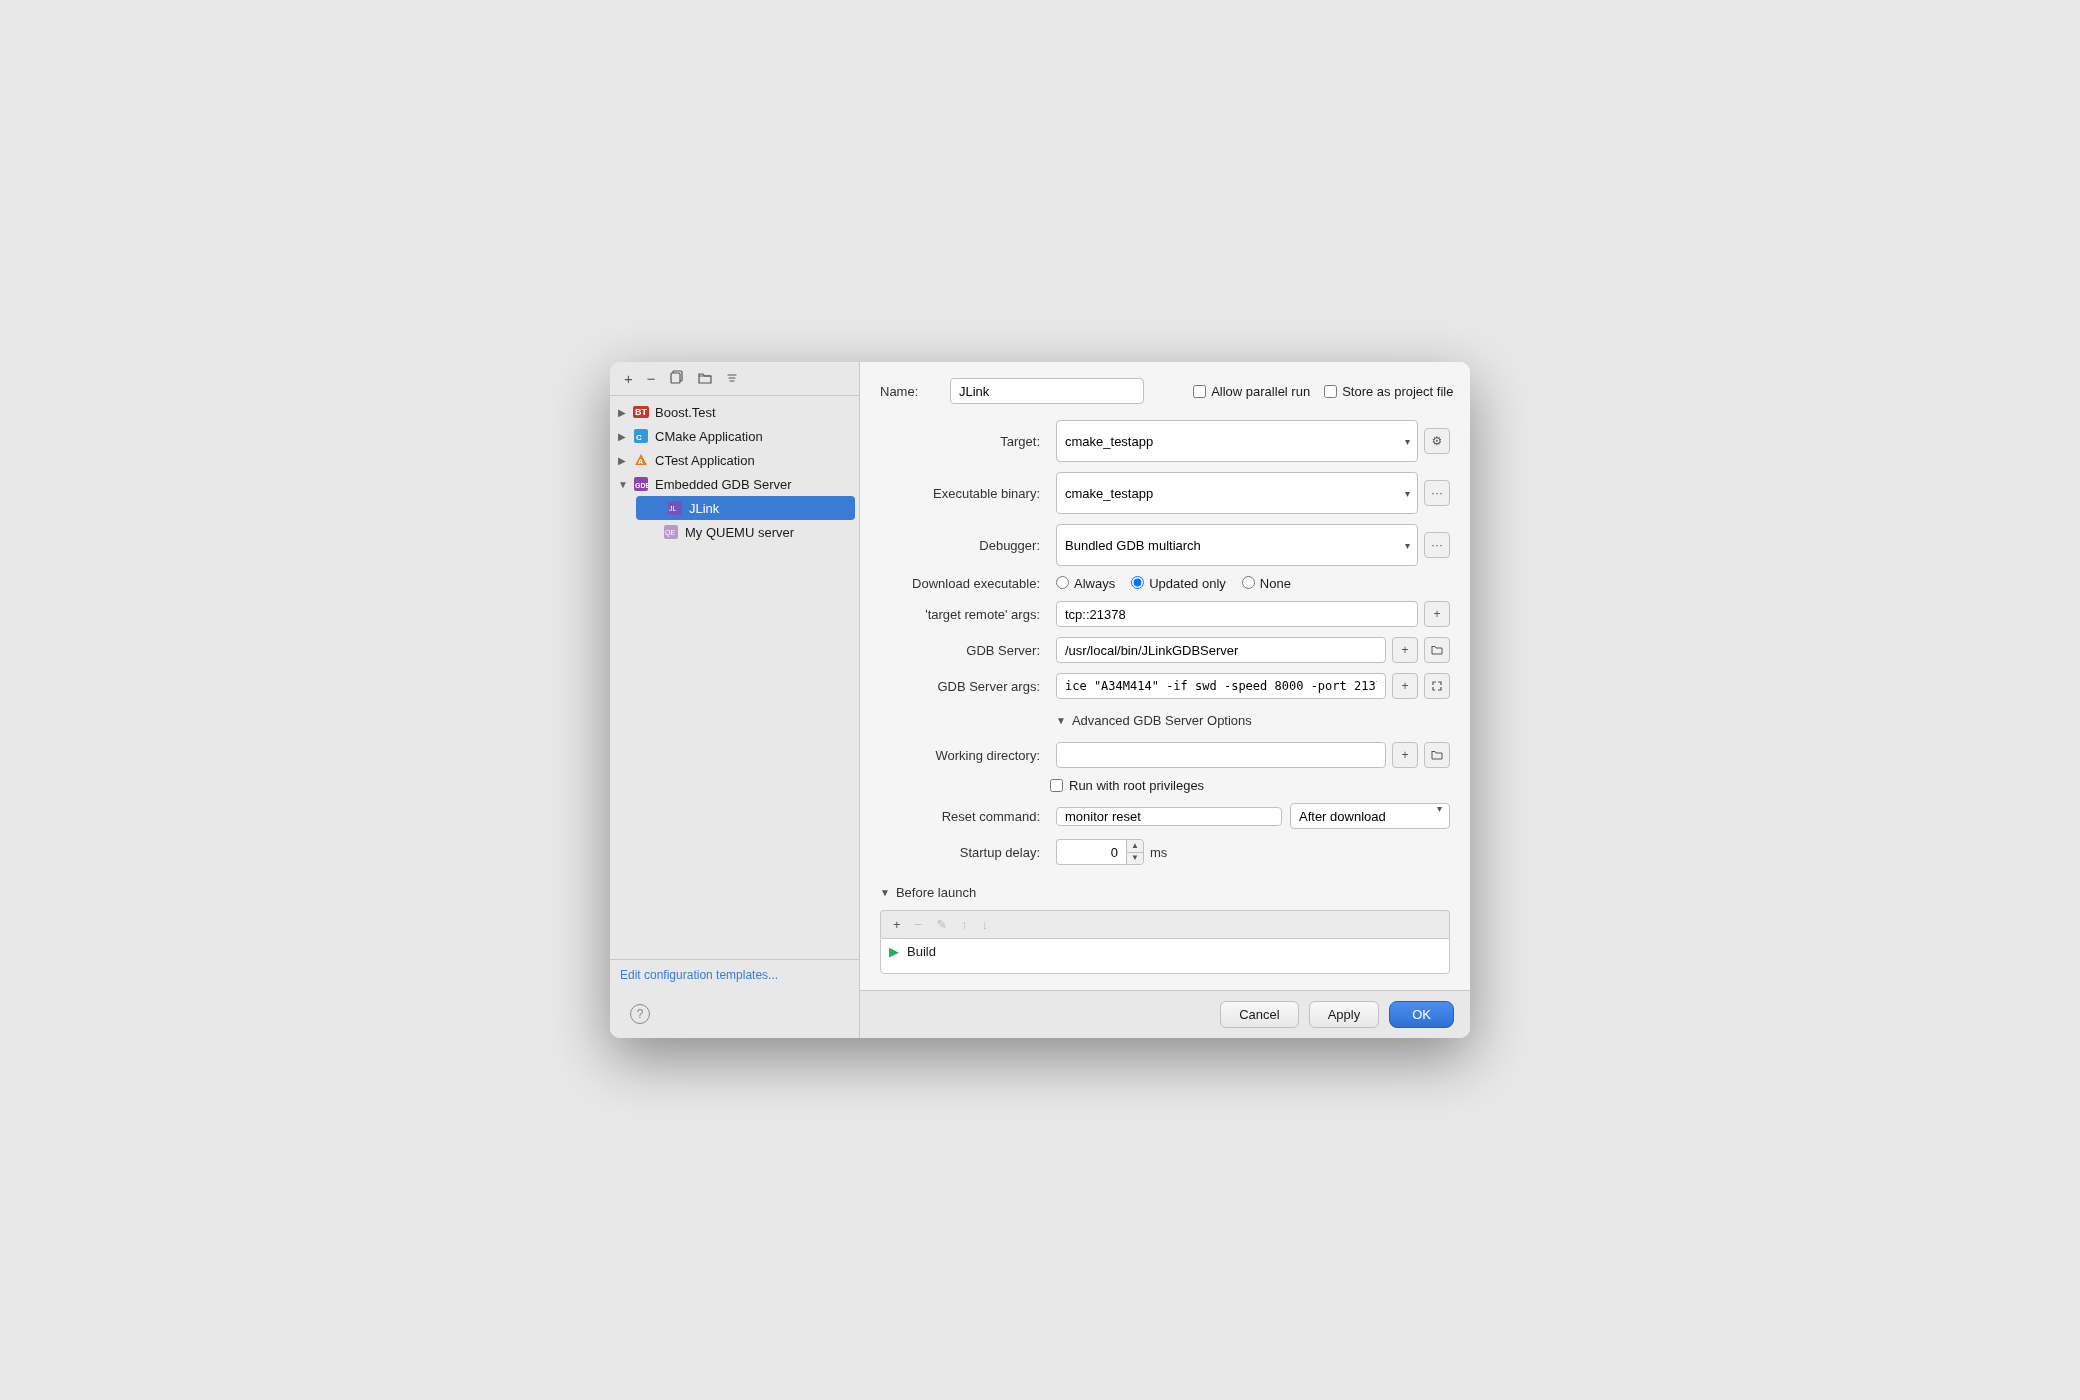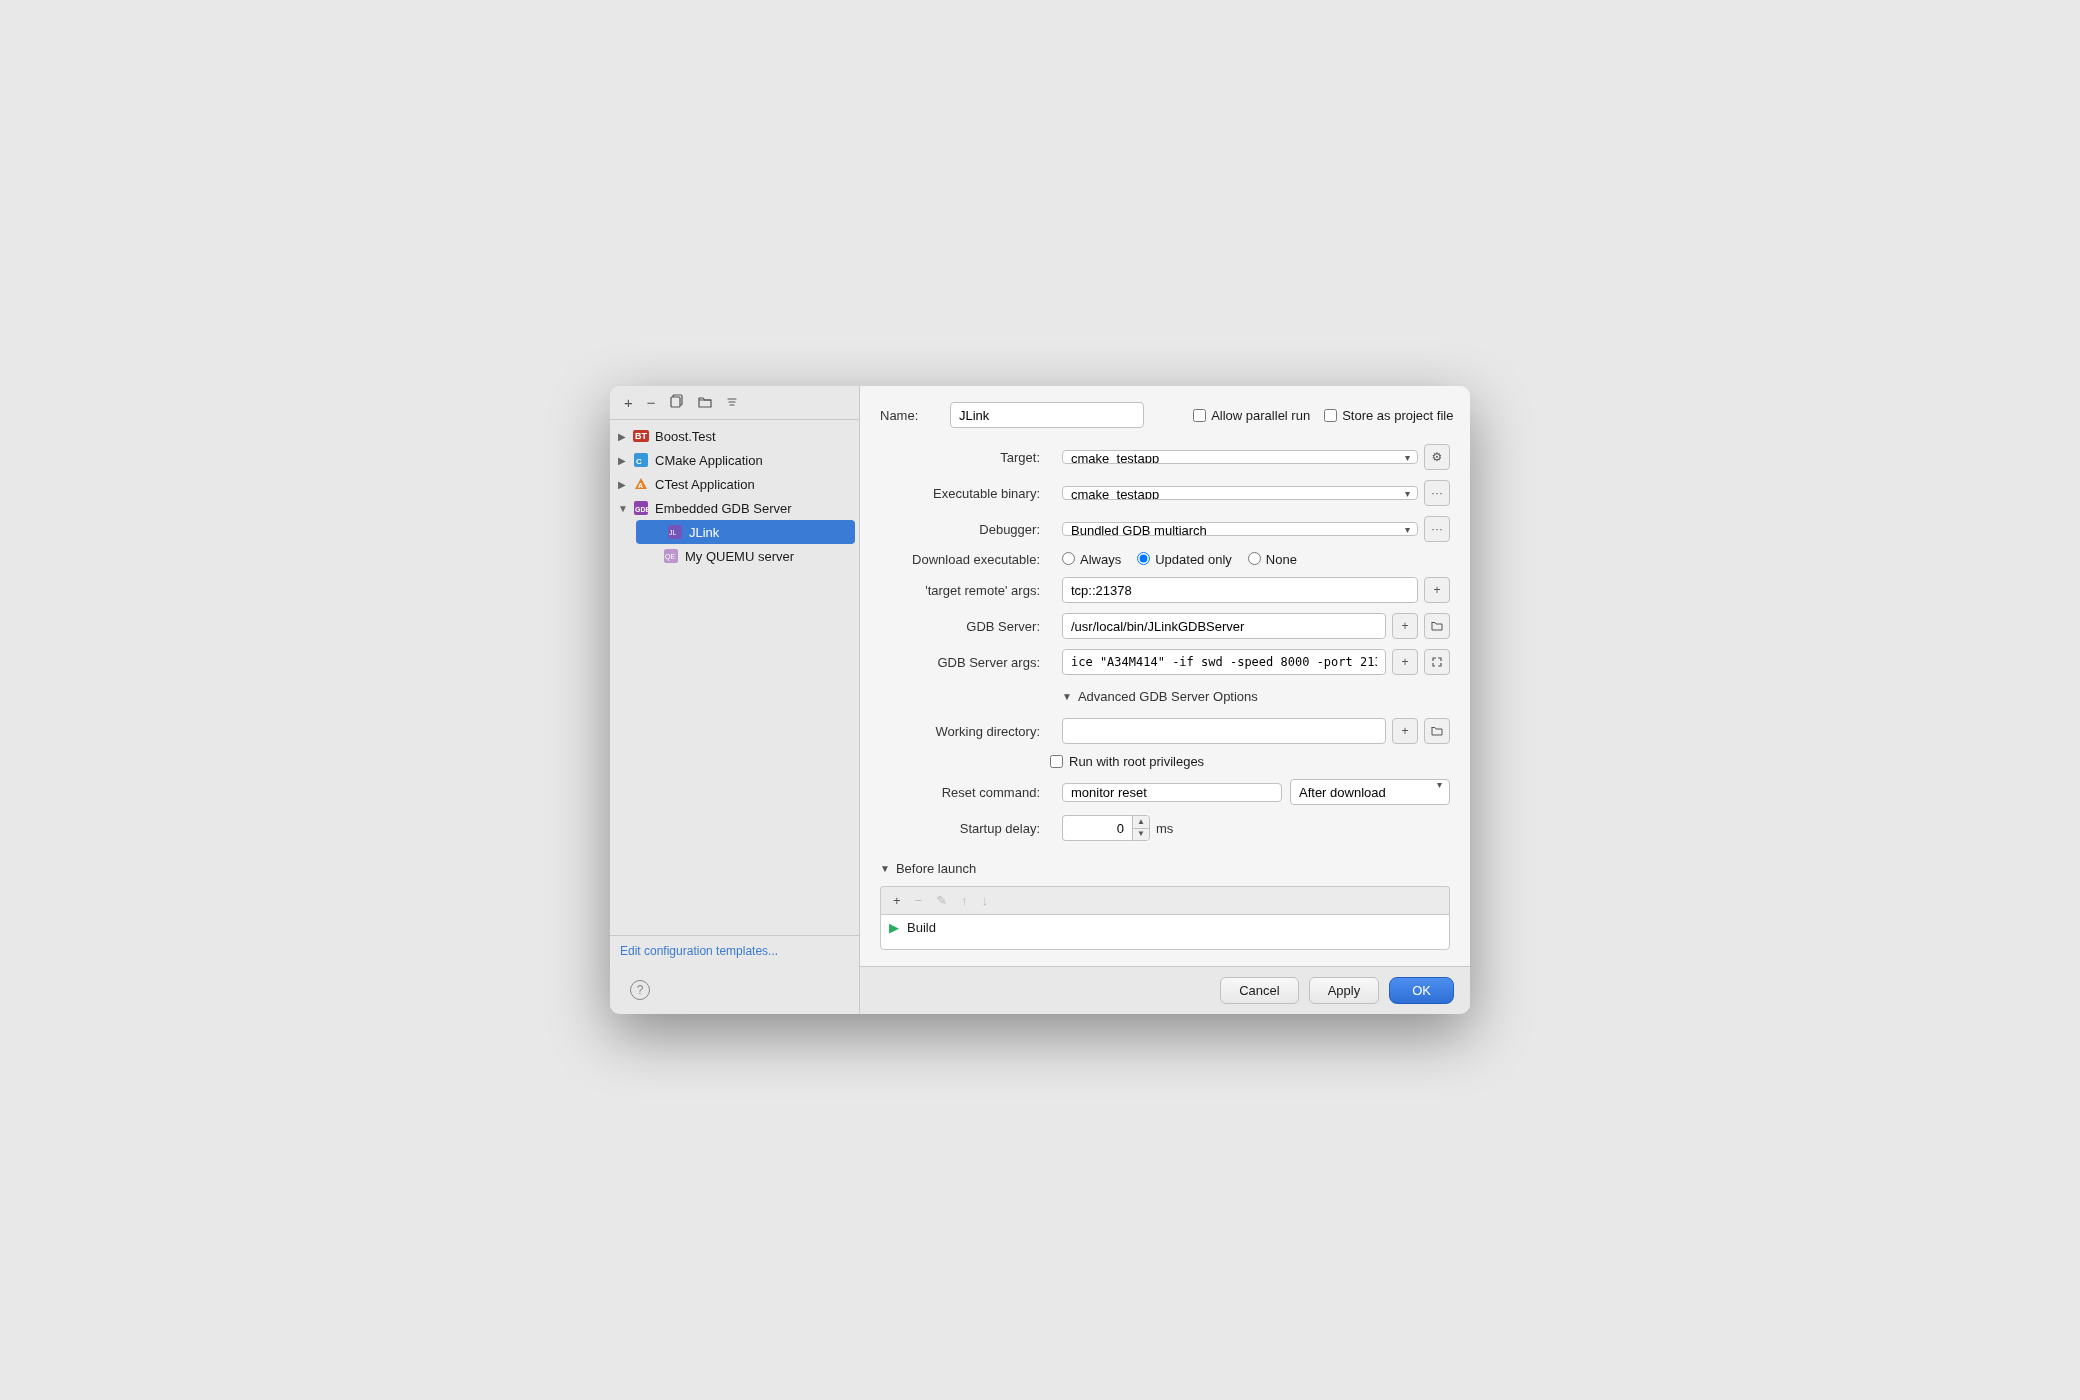--- a/index.html
+++ b/index.html
@@ -207,21 +207,21 @@
       padding: 2px;
     }
     .form-section {
       display: flex;
       flex-direction: column;
       gap: 10px;
     }
     .form-row {
       display: flex;
       align-items: center;
-      gap: 22px;
+      gap: 16px;
     }
     .form-label {
       font-size: 13px;
       color: #333;
       min-width: 160px;
       text-align: right;
     }
     .form-control-wrap {
       flex: 1;
       display: flex;
@@ -229,21 +229,21 @@
       gap: 6px;
     }
     .dropdown-wrap {
       flex: 1;
       position: relative;
       display: flex;
       align-items: center;
     }
     .dropdown {
       width: 100%;
-      height: 14px;
+      height: 42px;
       border: 1px solid #c0c0c0;
       border-radius: 4px;
       padding: 0 8px;
       font-size: 13px;
       background: white;
       appearance: none;
       cursor: pointer;
       padding-right: 24px;
     }
     .dropdown-arrow {

